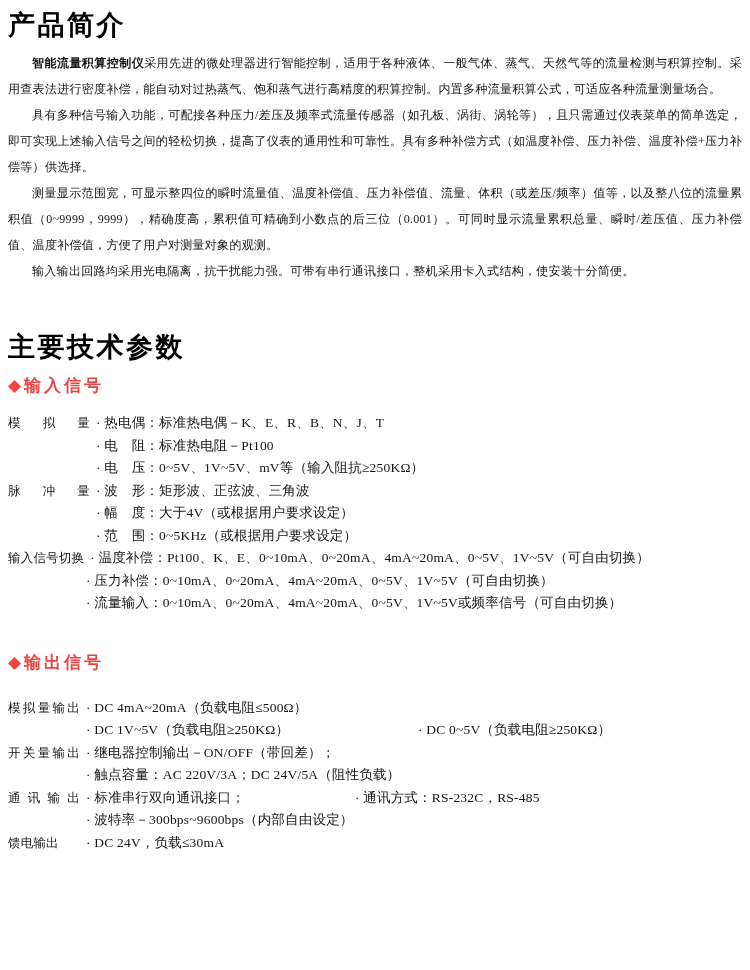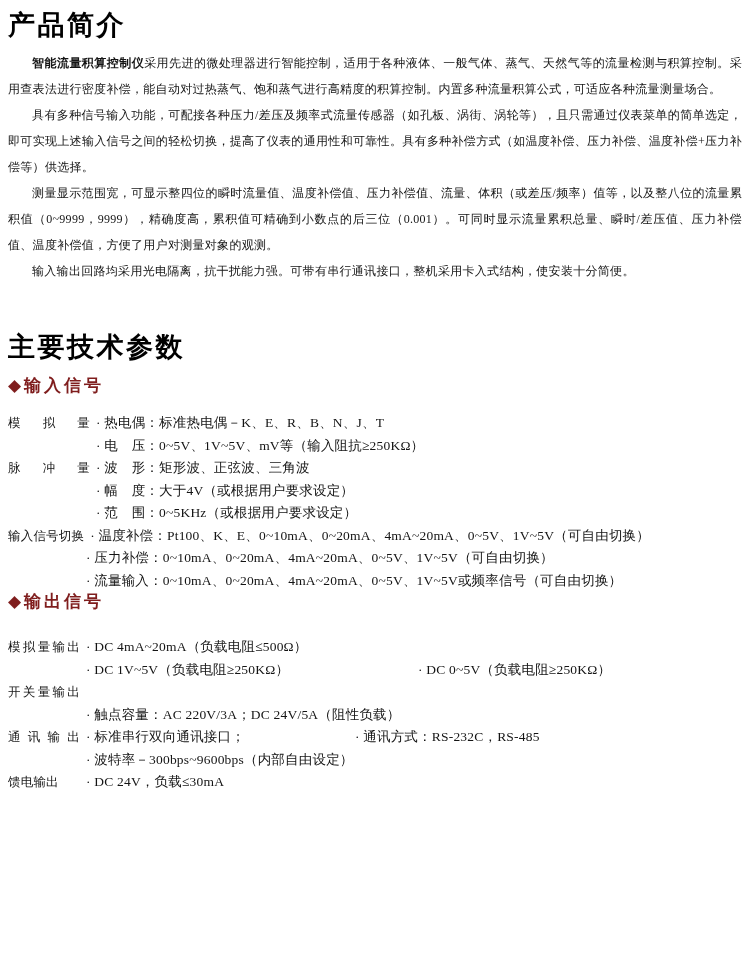--- a/index.html
+++ b/index.html
@@ -32,24 +32,24 @@
     text-indent: 2em;
   }
   p.body-para b { font-weight: 700; }
 
   h2.sub-h {
     margin: 0;
     font-size: 17px;
     font-weight: 600;
     line-height: 20px;
     letter-spacing: 3px;
-    color: #7f1d1d;
+    color: #ef4444;
   }
   h2.sub-h.input-h { margin-top: 12px; }
-  h2.sub-h.output-h { }
+  h2.sub-h.output-h { margin-top: 38px; }
 
   .spec-table { margin-top: 16px; }
   .spec-table.output { margin-top: 24px; }
 
   .spec-row {
     display: flex;
     align-items: baseline;
     font-size: 13.5px;
     line-height: 22.5px;
     letter-spacing: 0.2px;
@@ -86,20 +86,24 @@
 
   <h2 class="sub-h input-h">◆输入信号</h2>
 
   <div class="spec-table">
     <div class="spec-row">
       <span class="spec-label">模拟量</span>
       <span class="spec-content">· 热电偶：标准热电偶－K、E、R、B、N、J、T</span>
     </div>
     <div class="spec-row">
       <span class="spec-label"></span>
+      <span class="spec-content">· 电　阻：标准热电阻－Pt100</span>
+    </div>
+    <div class="spec-row">
+      <span class="spec-label"></span>
       <span class="spec-content">· 电　压：0~5V、1V~5V、mV等（输入阻抗≥250KΩ）</span>
     </div>
     <div class="spec-row">
       <span class="spec-label">脉冲量</span>
       <span class="spec-content">· 波　形：矩形波、正弦波、三角波</span>
     </div>
     <div class="spec-row">
       <span class="spec-label"></span>
       <span class="spec-content">· 幅　度：大于4V（或根据用户要求设定）</span>
     </div>
@@ -128,20 +132,21 @@
       <span class="spec-label w2">模拟量输出</span>
       <span class="spec-col1">· DC 4mA~20mA（负载电阻≤500Ω）</span>
     </div>
     <div class="spec-row">
       <span class="spec-label w2"></span>
       <span class="spec-col1">· DC 1V~5V（负载电阻≥250KΩ）</span>
       <span class="spec-col2">· DC 0~5V（负载电阻≥250KΩ）</span>
     </div>
     <div class="spec-row">
       <span class="spec-label w2">开关量输出</span>
+      <span class="spec-content">· 继电器控制输出－ON/OFF（带回差）；</span>
     </div>
     <div class="spec-row">
       <span class="spec-label w2"></span>
       <span class="spec-content">· 触点容量：AC 220V/3A；DC 24V/5A（阻性负载）</span>
     </div>
     <div class="spec-row">
       <span class="spec-label w2">通讯输出</span>
       <span class="spec-col1 comm">· 标准串行双向通讯接口；</span>
       <span class="spec-col2">· 通讯方式：RS-232C，RS-485</span>
     </div>

